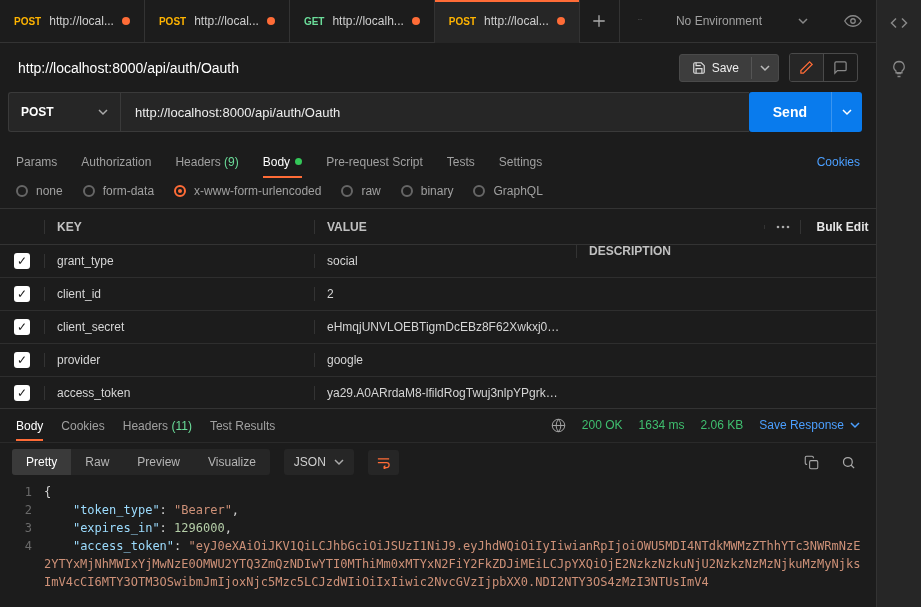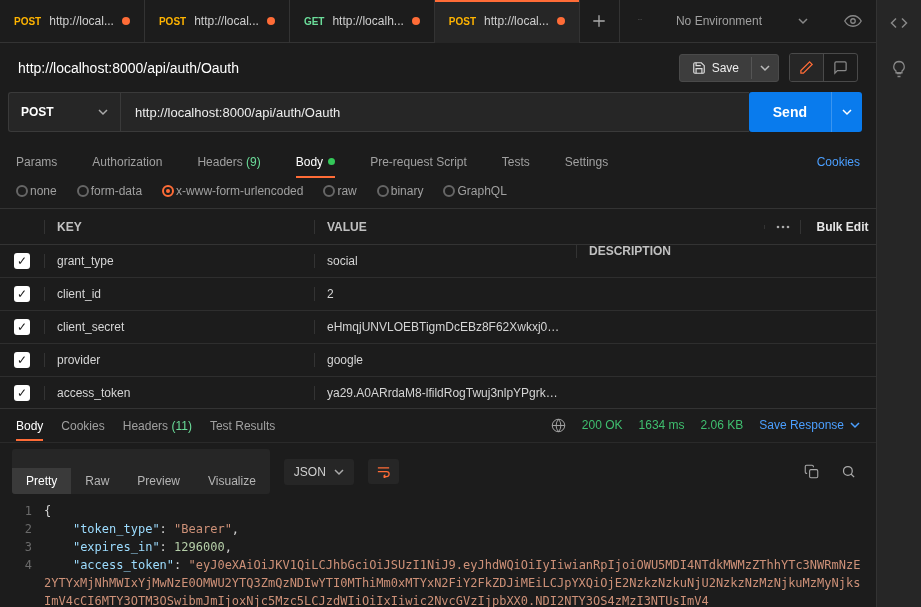--- a/index.html
+++ b/index.html
@@ -43,31 +43,31 @@
   
   .urlrow { display:flex; gap:0; padding:0 14px 12px 8px; }
   .meth-sel { display:flex; align-items:center; justify-content:space-between; width:112px; background:#262626; border:1px solid #3a3a3a; border-right:none; border-radius:3px 0 0 3px; padding:0 12px; height:40px; cursor:pointer; }
   .meth-sel span { color:#fff; font-weight:600; }
   .urlin { flex:1; background:#262626; border:1px solid #3a3a3a; border-right:none; height:40px; padding:0 14px; color:#eee; font-size:13px; outline:none; }
   .sendbtn { display:flex; align-items:center; background:#097bed; border-radius:3px; overflow:hidden; cursor:pointer; height:40px;}
   .sendbtn .sbm { padding:0 24px; color:#fff; font-weight:600; font-size:14px; display:flex; align-items:center; height:40px;}
   .sendbtn .sbc { padding:0 10px; border-left:1px solid rgba(255,255,255,.2); color:#fff; display:flex; align-items:center; height:40px;}
 
   
-  .subtabs { display:flex; align-items:center; gap:35px; padding:0 16px; height:36px; }
+  .subtabs { display:flex; align-items:center; gap:24px; padding:0 16px; height:36px; }
   .st { color:#a0a0a0; cursor:pointer; padding:8px 0; position:relative; }
   .st.active { color:#fff; }
   .st.active::after { content:''; position:absolute; left:0; right:0; bottom:-1px; height:2px; background:#ff6c37; }
   .st .count { color:#6bdd9a; }
   .st .gdot { display:inline-block; width:7px; height:7px; border-radius:50%; background:#34c759; margin-left:5px; position:relative; top:-1px;}
   .cookies { margin-left:auto; color:#4b9fff; cursor:pointer; }
 
   
   .btypes { display:flex; align-items:center; gap:20px; padding:4px 16px 10px; }
-  .btype { display:flex; align-items:center; gap:2px; cursor:pointer; }
+  .btype { display:flex; align-items:center; gap:8px; cursor:pointer; }
   .radio { width:12px; height:12px; border-radius:50%; border:2px solid #666; display:inline-block; }
   .radio.on { border-color:#ff6c37; position:relative; }
   .radio.on::after { content:''; position:absolute; inset:2px; border-radius:50%; background:#ff6c37; }
 
   
   .tbl { border-top:1px solid #333; flex:0 0 auto; height:200px; overflow:hidden; }
   .thead { display:flex; align-items:center; height:36px; background:#1c1c1c; border-bottom:1px solid #333; color:#c0c0c0; font-weight:600;}
   .c0 { width:44px; display:flex; justify-content:center; }
   .c1 { width:270px; padding:0 12px; border-left:1px solid #333; }
   .c2 { width:262px; padding:0 12px; border-left:1px solid #333; white-space:nowrap; overflow:hidden; text-overflow:ellipsis; }
@@ -84,21 +84,21 @@
   .rt.active::after { content:''; position:absolute; left:0; right:0; bottom:-2px; height:2px; background:#ff6c37; }
   .rt .count { color:#6bdd9a; }
   .resp-right { margin-left:auto; display:flex; align-items:flex-start; gap:16px; }
   .status-ok { color:#3fbf6f; }
   .time, .size { color:#3fbf6f; }
   .saveresp { color:#4b9fff; display:flex; align-items:center; gap:6px; cursor:pointer; }
 
   
   .viewrow { display:flex; align-items:center; gap:6px; padding:6px 12px; border-top:1px solid #2a2a2a;}
   .seg { display:flex; background:#262626; border-radius:3px; overflow:hidden; }
-  .seg .sg { padding:6px 14px; cursor:pointer; color:#b5b5b5;margin-top:19px; }
+  .seg .sg { padding:6px 14px; cursor:pointer; color:#b5b5b5; }
   .seg .sg.active { background:#3a3a3a; color:#fff; }
   .jsonsel { margin-left:8px; background:#262626; padding:6px 10px; border-radius:3px; display:flex; align-items:center; gap:8px; cursor:pointer; color:#d0d0d0;}
   .wrapicon { margin-left:8px; background:#262626; border-radius:3px; padding:6px 8px; cursor:pointer;}
   .vr-right { margin-left:auto; display:flex; gap:22px; color:#aaa; padding-right:8px;}
   .vr-right span { cursor:pointer; }
 
   
   .json { font-family:Menlo,Consolas,monospace; font-size:12px; line-height:18px; padding:2px 0 12px; position:relative; flex:1; overflow:hidden;}
   .jl { display:flex; }
   .ln { width:44px; text-align:right; color:#6a6a6a; padding-right:12px; user-select:none; flex-shrink:0;}

